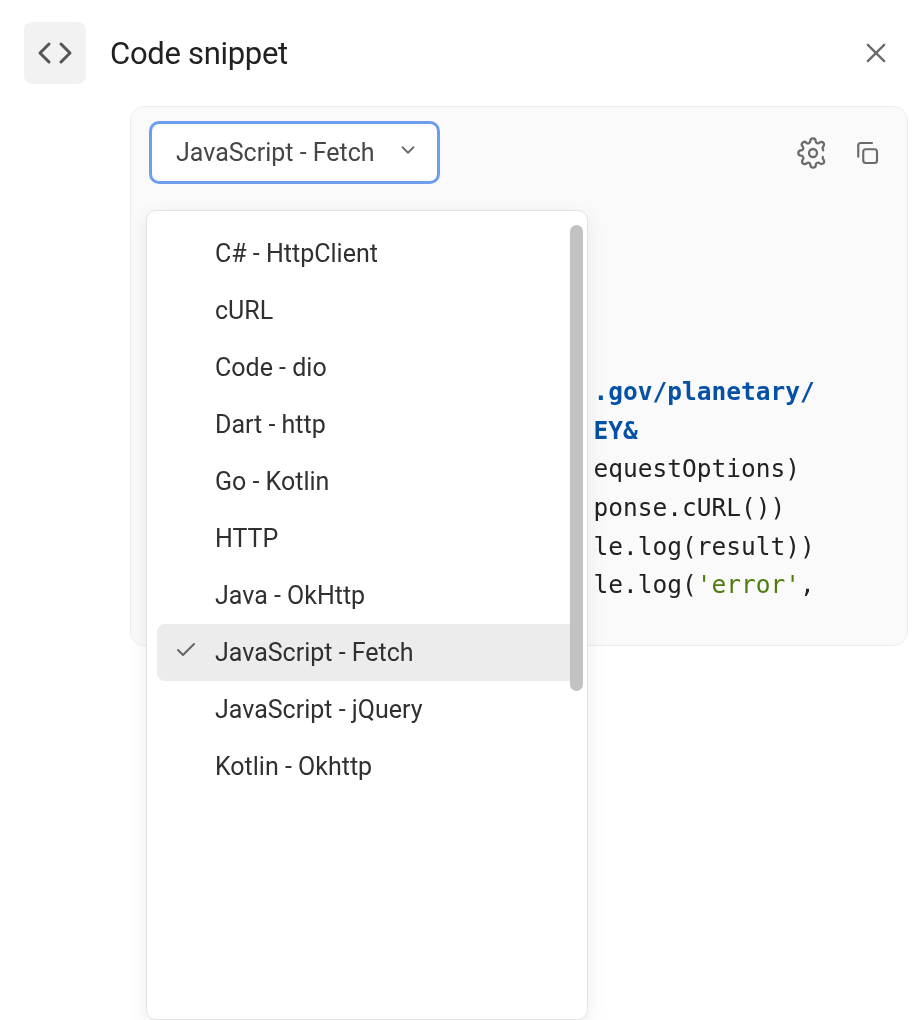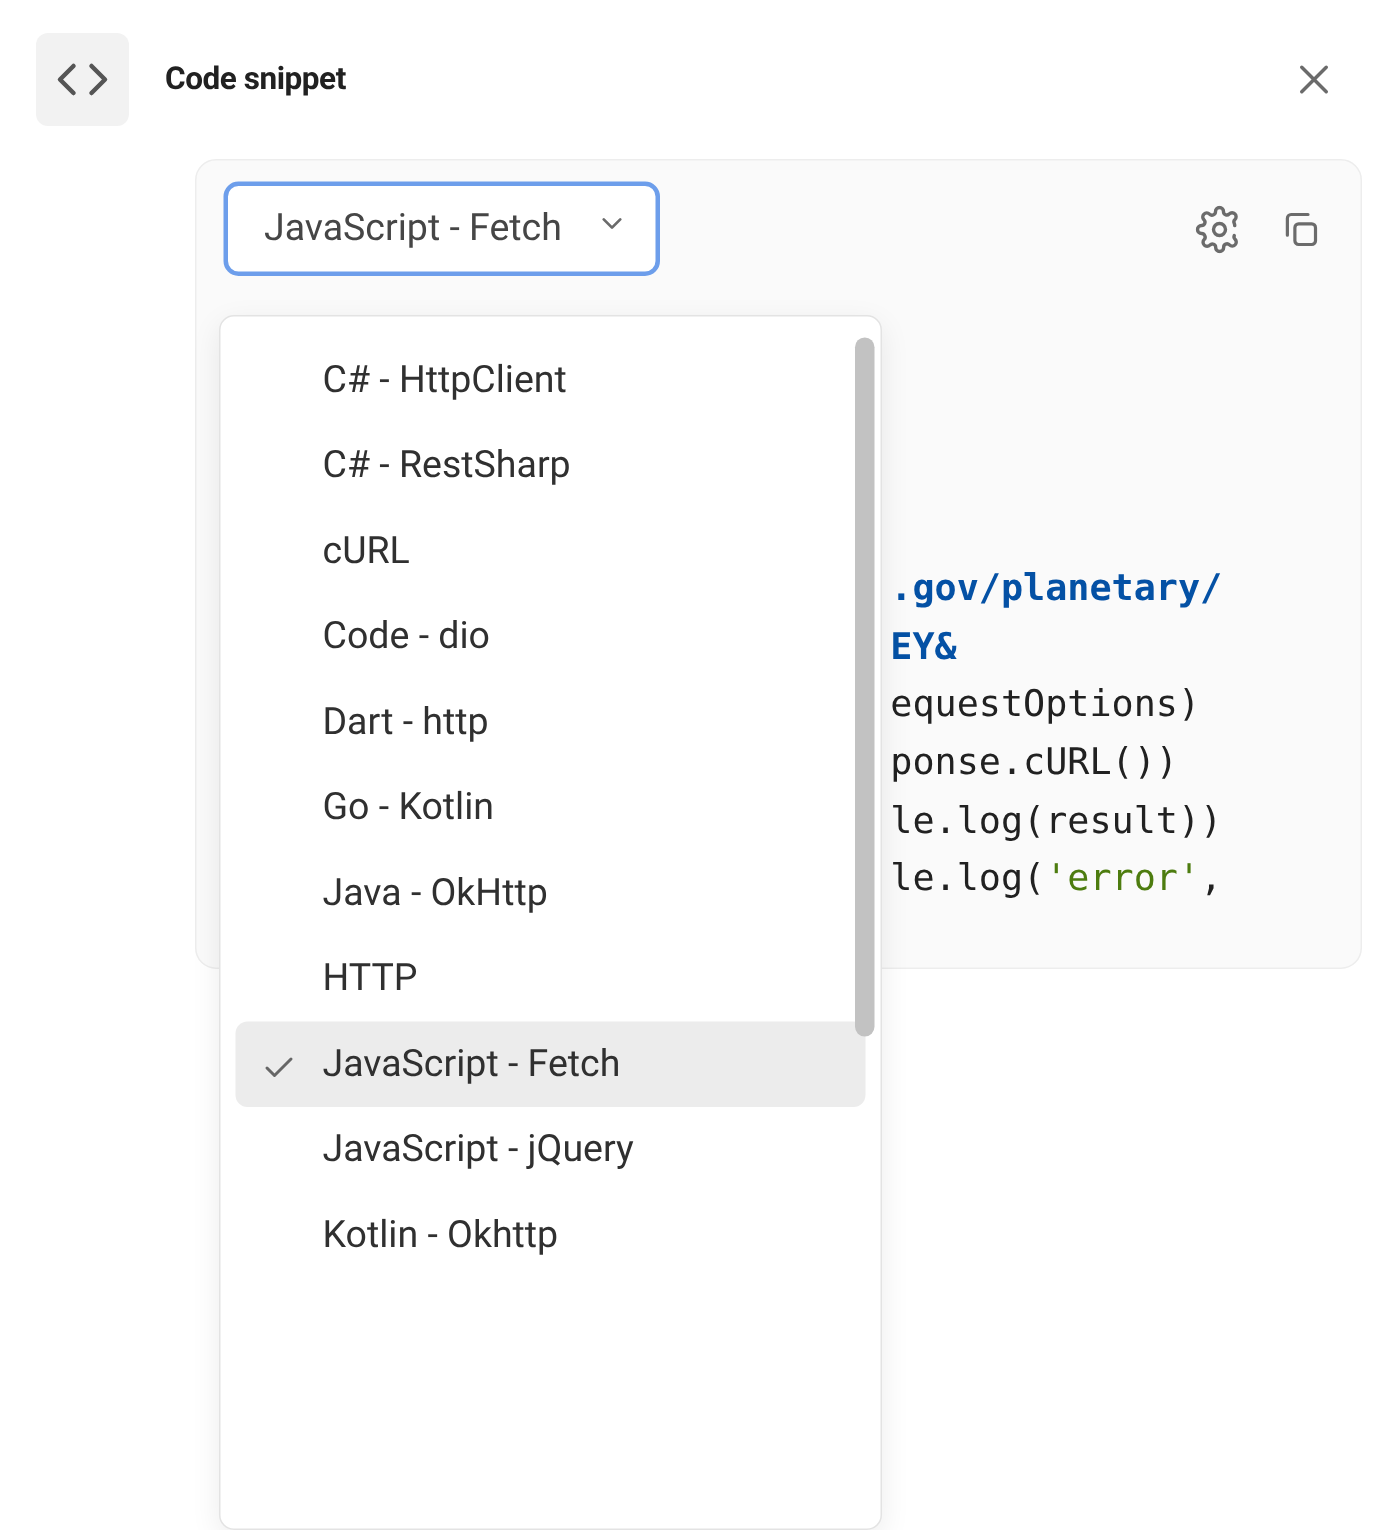--- a/index.html
+++ b/index.html
@@ -21,22 +21,22 @@
       width: 62px;
       height: 62px;
       background: #f2f2f2;
       border-radius: 8px;
       display: flex;
       align-items: center;
       justify-content: center;
       flex-shrink: 0;
     }
     .title {
-      font-size: 21px;
-      font-weight: 700;
+      font-size: 31px;
+      font-weight: 400;
       flex: 1;
       letter-spacing: -0.3px;
     }
     .close-btn {
       width: 40px;
       height: 40px;
       display: flex;
       align-items: center;
       justify-content: center;
       cursor: pointer;
@@ -102,21 +102,21 @@
       background: #fff;
       border: 1px solid #e3e3e3;
       border-radius: 10px;
       box-shadow: 0 6px 20px rgba(0,0,0,0.08);
       padding: 14px 10px 0 10px;
       overflow: hidden;
       z-index: 10;
     }
     .dd-item {
       display: flex;
-      align-items: flex-end;
+      align-items: flex-start;
       gap: 14px;
       padding: 14px 12px 14px 14px;
       font-size: 25px;
       color: #303030;
       border-radius: 8px;
       cursor: pointer;
     }
     .dd-item.selected {
       background: #ececec;
     }
@@ -199,45 +199,41 @@
 
 <div class="dropdown">
   <div class="dd-scrollbar"></div>
   <div id="dd-list">
       <div class="dd-item">
         <span class="dd-check"></span>
         <span class="dd-label">C# - HttpClient</span>
       </div>
       <div class="dd-item">
         <span class="dd-check"></span>
-        <span class="dd-label">C# - RestSharp</span>
-      </div>
-      <div class="dd-item">
-        <span class="dd-check"></span>
         <span class="dd-label">cURL</span>
       </div>
       <div class="dd-item">
         <span class="dd-check"></span>
         <span class="dd-label">Code - dio</span>
       </div>
       <div class="dd-item">
         <span class="dd-check"></span>
         <span class="dd-label">Dart - http</span>
       </div>
       <div class="dd-item">
         <span class="dd-check"></span>
         <span class="dd-label">Go - Kotlin</span>
       </div>
       <div class="dd-item">
         <span class="dd-check"></span>
+        <span class="dd-label">HTTP</span>
+      </div>
+      <div class="dd-item">
+        <span class="dd-check"></span>
         <span class="dd-label">Java - OkHttp</span>
-      </div>
-      <div class="dd-item">
-        <span class="dd-check"></span>
-        <span class="dd-label">HTTP</span>
       </div>
       <div class="dd-item selected">
         <span class="dd-check">
           <svg width="24" height="24" viewBox="0 0 24 24" fill="none" stroke="currentColor" stroke-width="2" stroke-linecap="round" stroke-linejoin="round">
             <polyline points="20 6 9 17 4 12"></polyline>
           </svg>
         </span>
         <span class="dd-label">JavaScript - Fetch</span>
       </div>
       <div class="dd-item">

